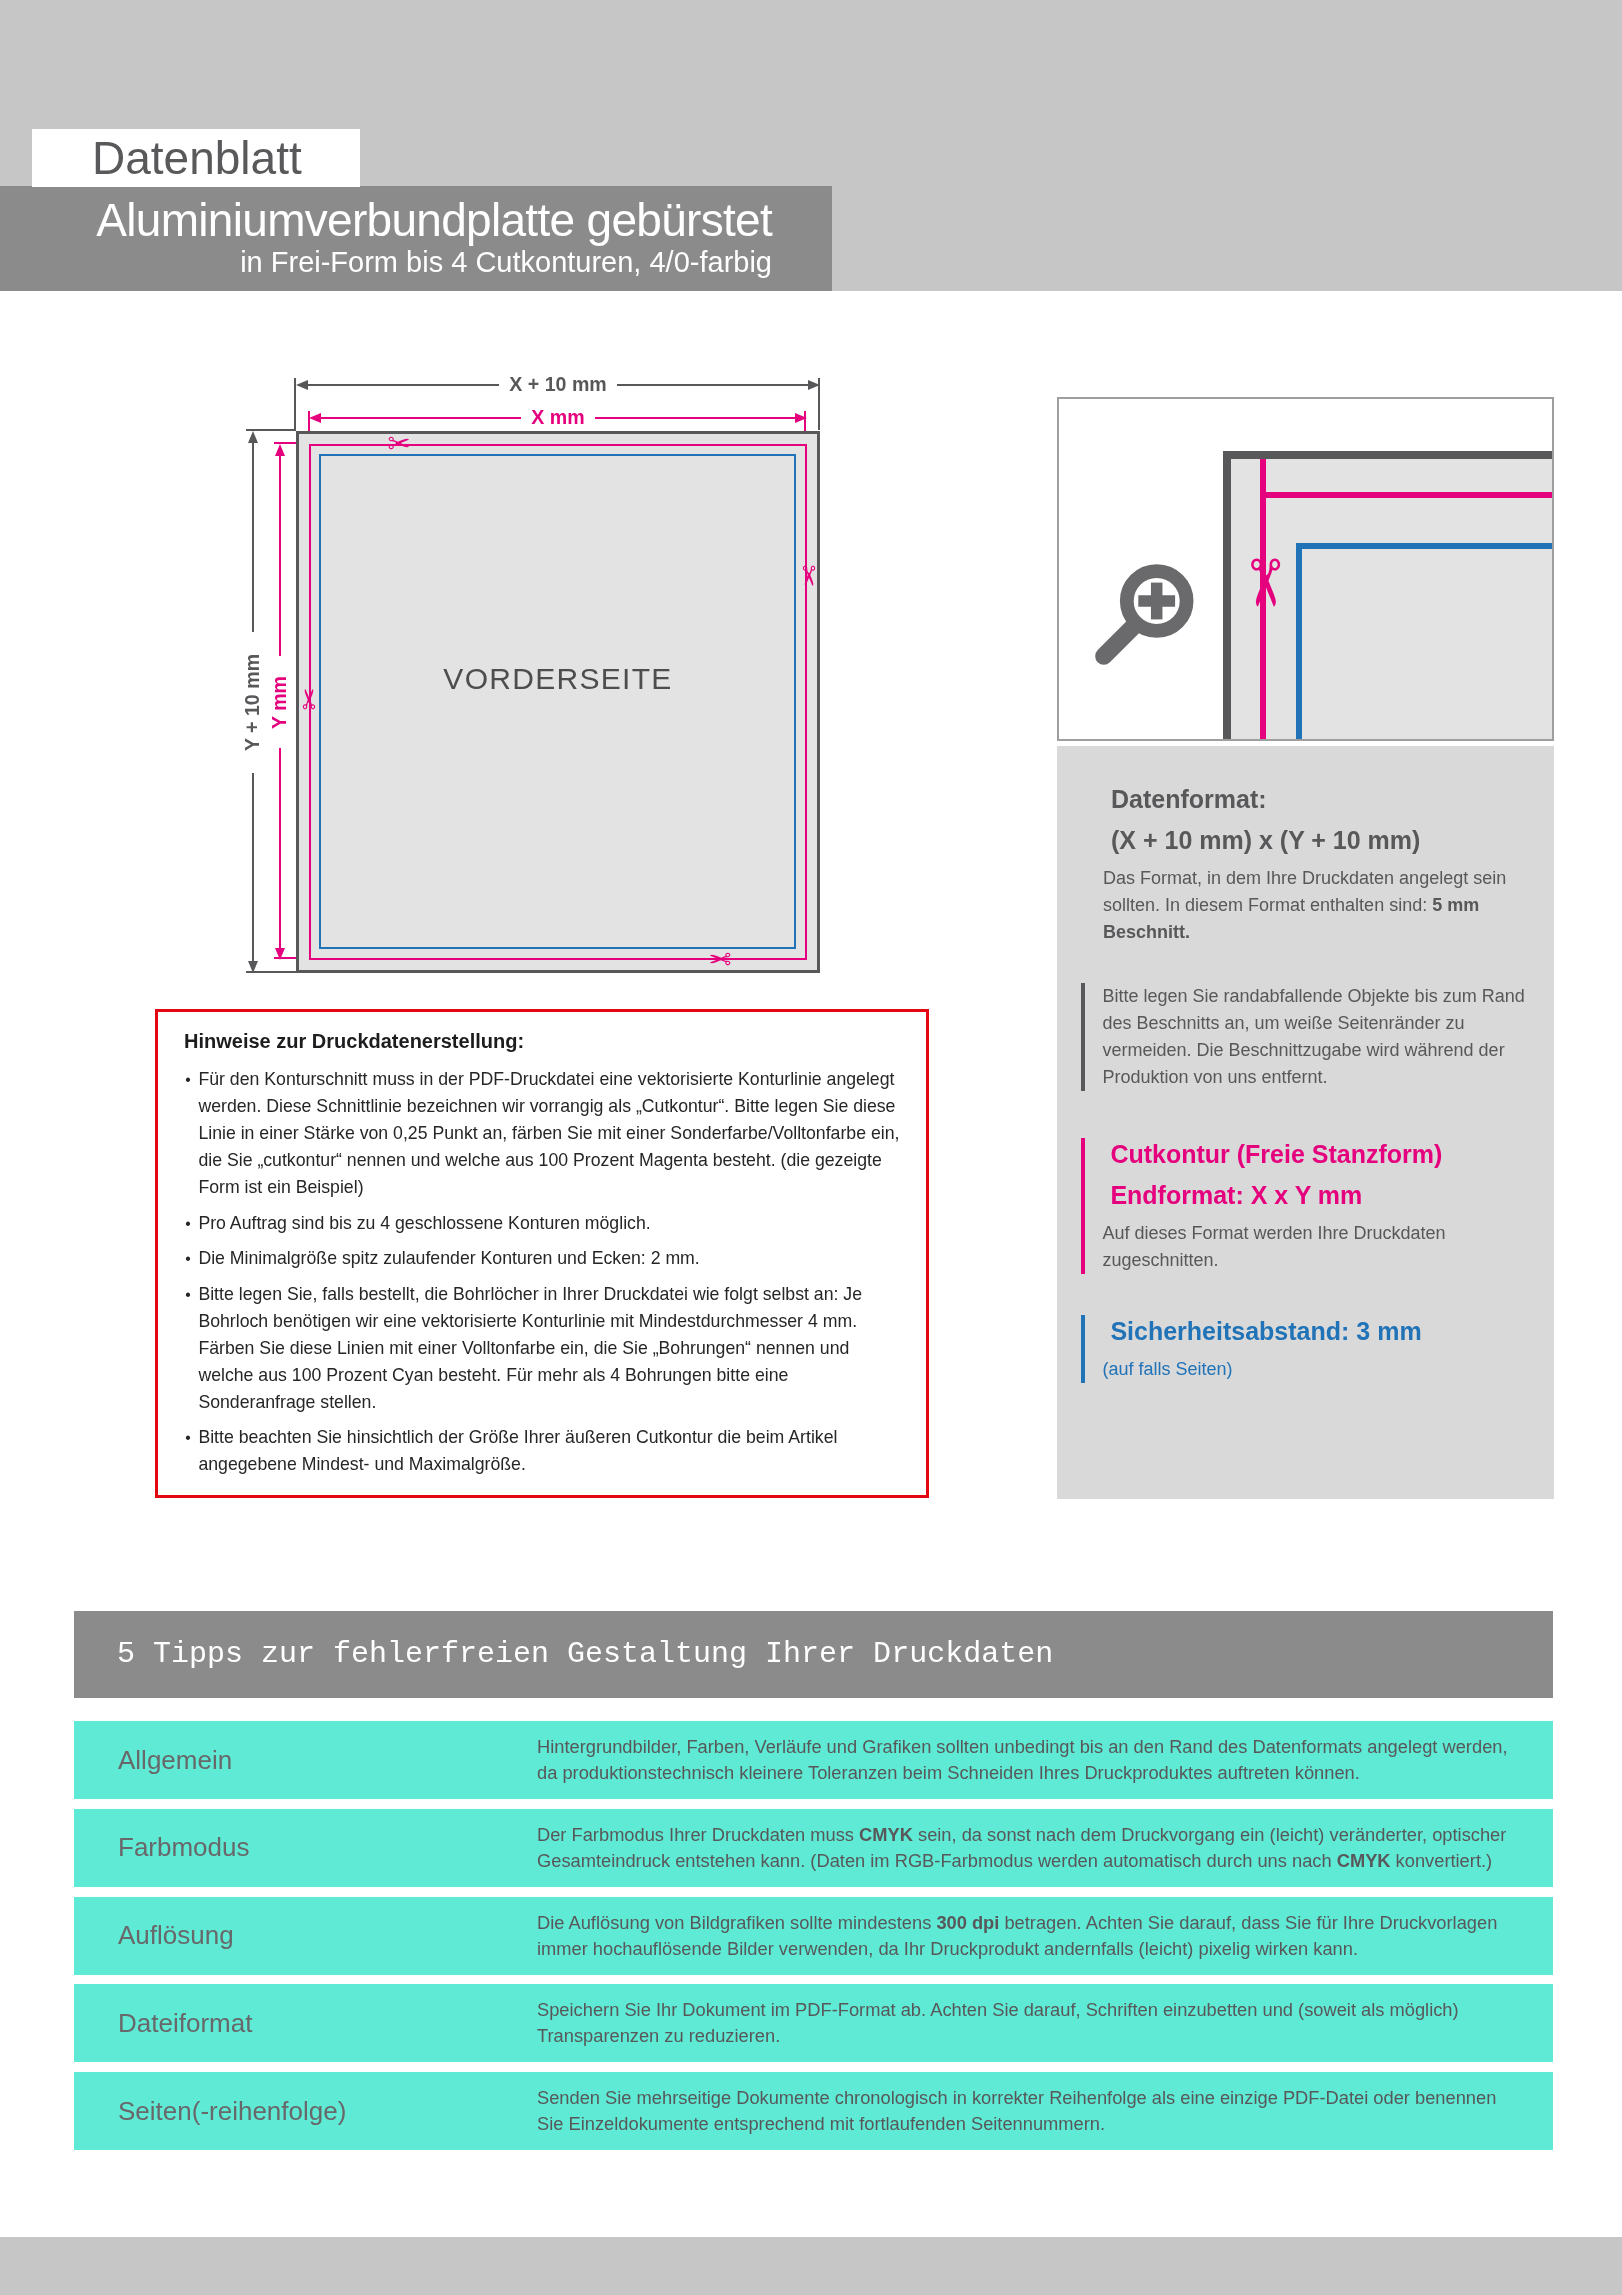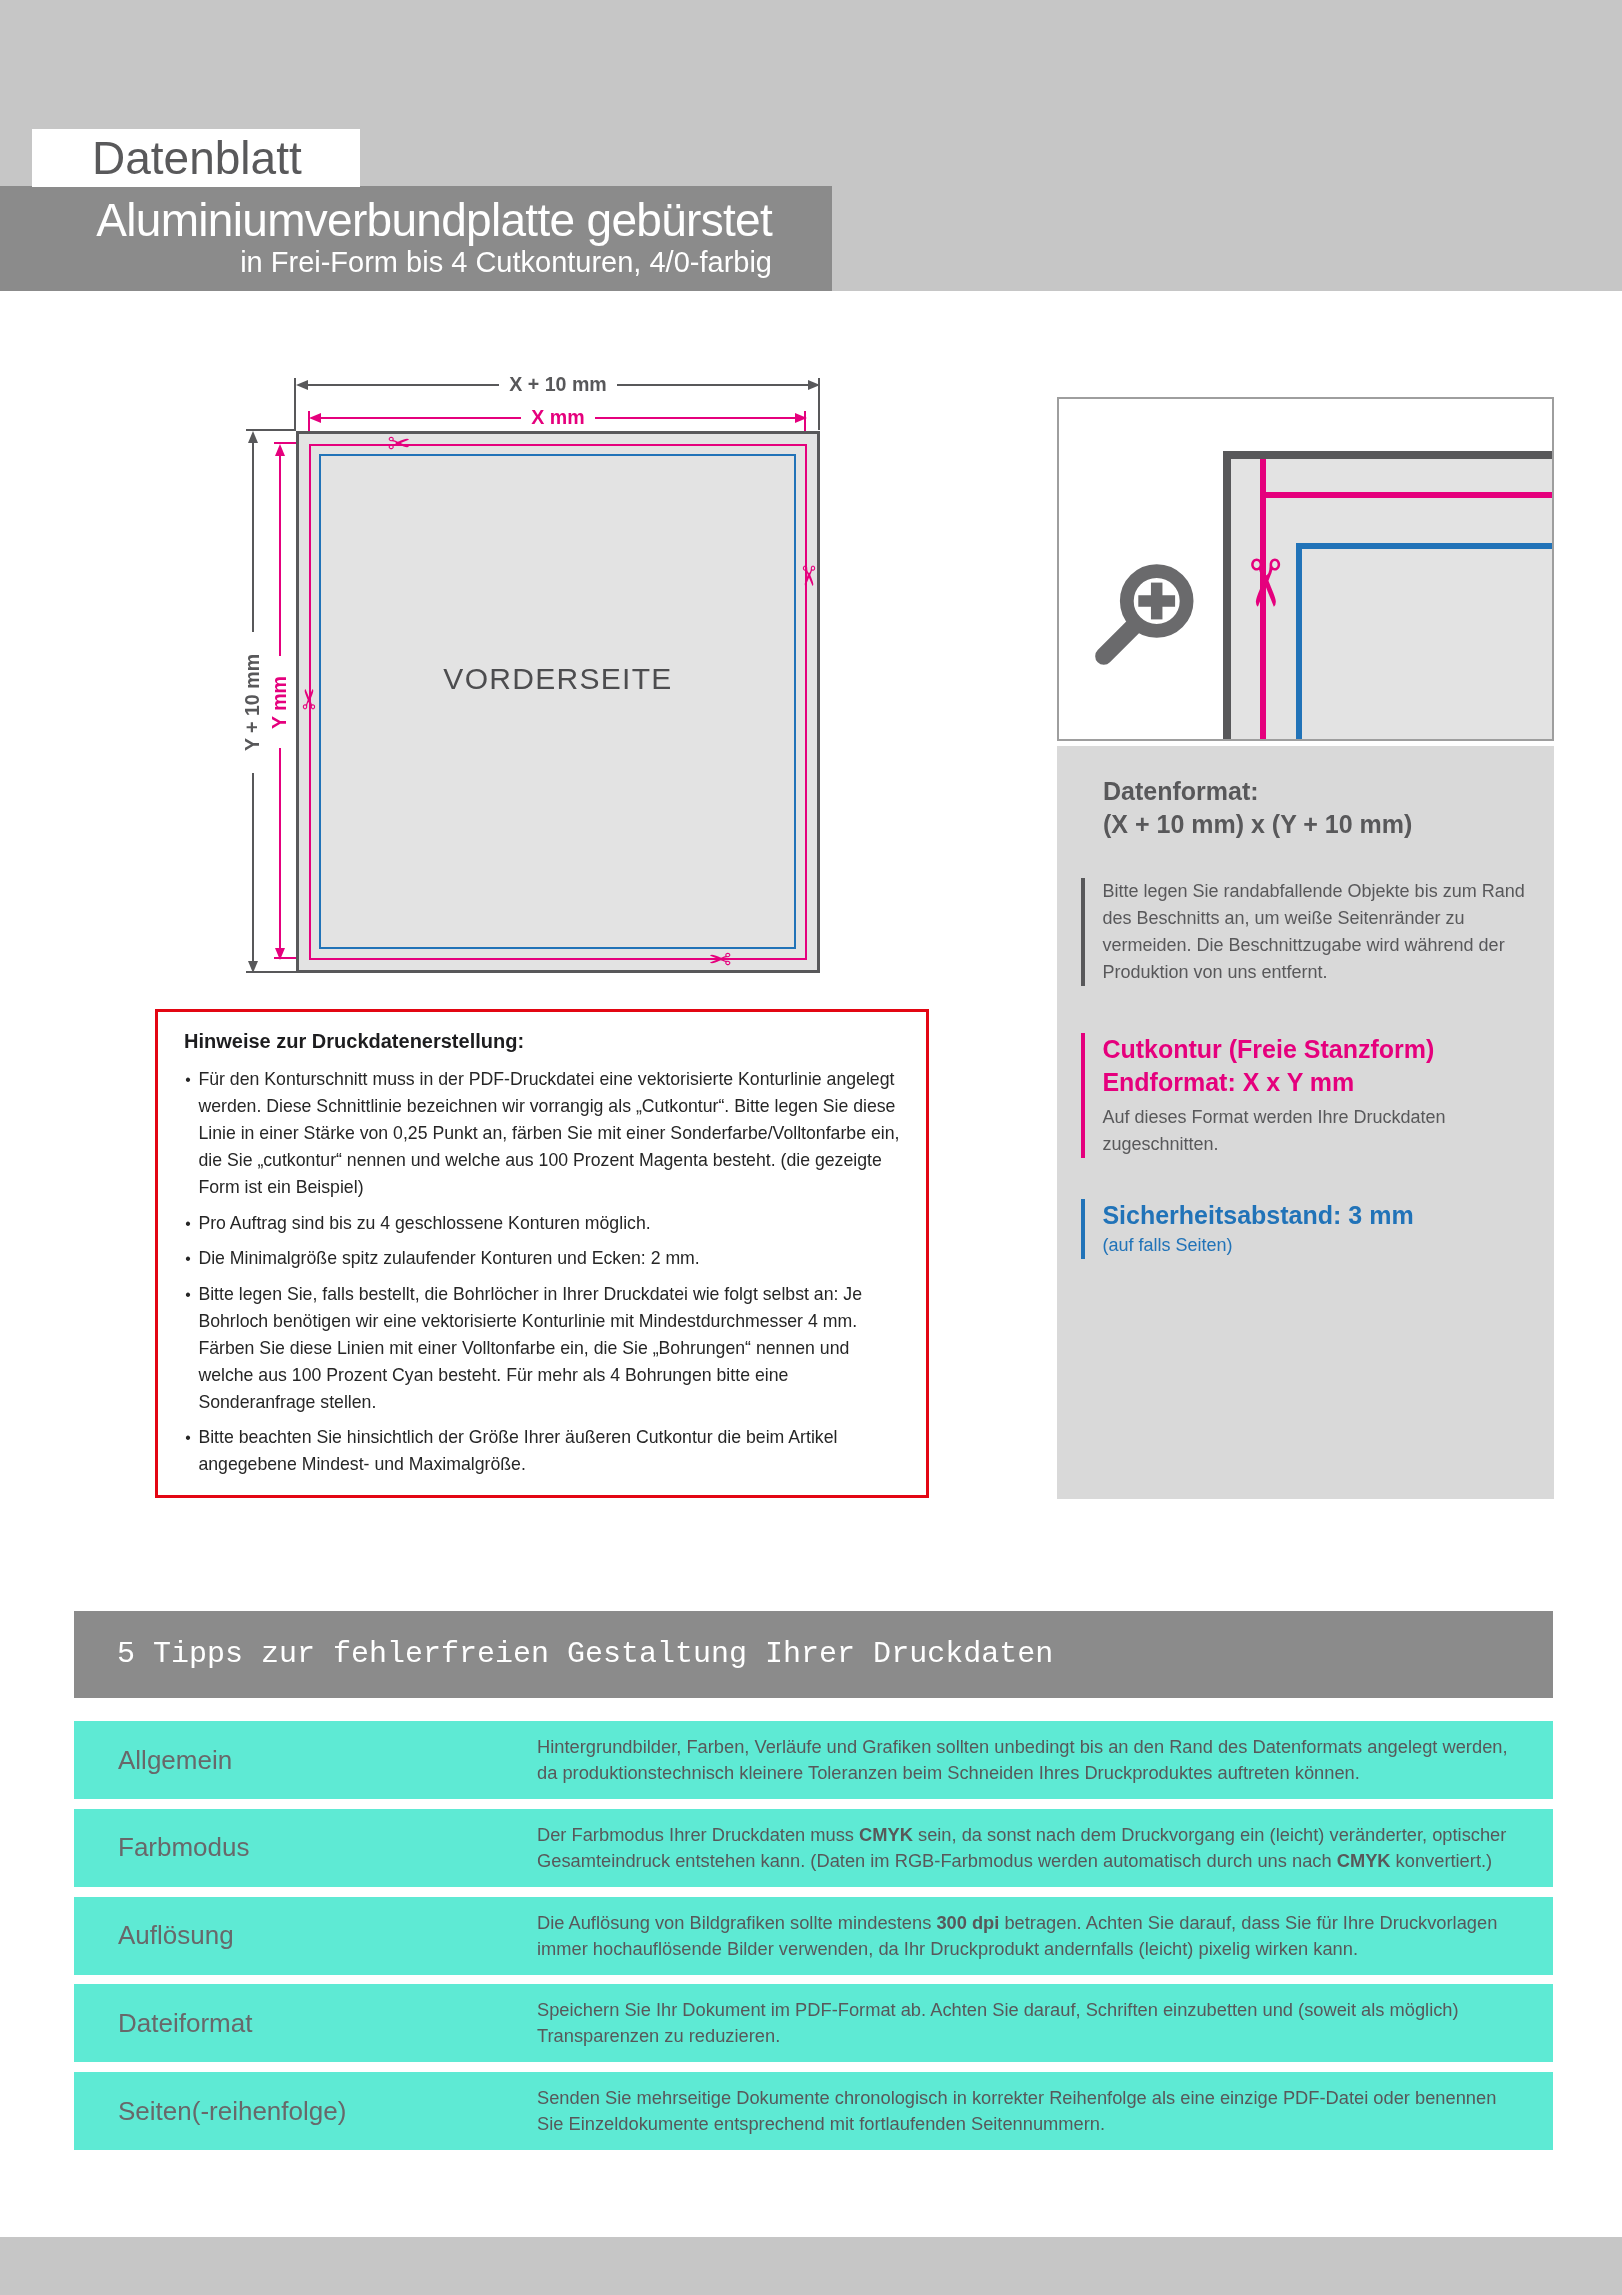--- a/index.html
+++ b/index.html
@@ -72,21 +72,21 @@
   .corner-draw .bv{position:absolute;left:65px;top:84px;bottom:0;width:5.9px;background:#2173b8;}
   .corner-draw .bh{position:absolute;left:65px;top:84px;right:0;height:5.9px;background:#2173b8;}
   .corner-draw .scis-big{position:absolute;left:33px;top:124px;font-size:65px;color:#e5007d;
                          font-family:"DejaVu Sans",sans-serif;line-height:1;
                          transform:translate(-50%,-50%) rotate(90deg);}
   .magnifier{position:absolute;left:31px;top:156px;width:115px;height:115px;}
 
   
   .info-panel{position:absolute;left:1057px;top:746px;width:497px;height:753px;background:#d9d9d9;
               box-sizing:border-box;padding:29px 25px 0 46px;}
-  .info-panel .h{font-size:25px;font-weight:700;line-height:33px;color:#58585a;margin:0;}
+  .info-panel .h{font-size:25px;font-weight:700;line-height:33px;color:#58585a;margin:8px;}
   .info-panel p{font-size:18px;line-height:27px;color:#58585a;margin:5.2px 0 0 0;}
   .info-panel .bar{border-left:4.6px solid #58585a;padding-left:17px;margin-left:-21.6px;}
   .info-panel .bar.mg{border-left-color:#e5007d;}
   .info-panel .bar.bl{border-left-color:#2173b8;}
   .info-panel .mg .h{color:#e5007d;}
   .info-panel .bl .h{color:#2173b8;}
   .info-panel .sub{color:#2173b8;margin-top:0;}
   .sec2{margin-top:37px;} .sec3{margin-top:47px;} .sec4{margin-top:41px;}
 
   
@@ -193,20 +193,21 @@
       <div class="bv"></div>
       <div class="bh"></div>
       <span class="scis-big">✂</span>
     </div>
   </div>
 
   <div class="info-panel">
     <div>
       <div class="h">Datenformat:</div>
       <div class="h">(X + 10 mm) x (Y + 10 mm)</div>
+      <p><span>Das Format, in dem Ihre Druckdaten angelegt sein sollten. In diesem Format enthalten sind: </span><b>5 mm Beschnitt.</b></p>
     </div>
     <div class="bar sec2">
       <p style="margin-top:0;">Bitte legen Sie randabfallende Objekte bis zum Rand des Beschnitts an, um weiße Seitenränder zu vermeiden. Die Beschnittzugabe wird während der Produktion von uns entfernt.</p>
     </div>
     <div class="bar mg sec3">
       <div class="h">Cutkontur (Freie Stanzform)</div>
       <div class="h">Endformat: X x Y mm</div>
       <p>Auf dieses Format werden Ihre Druckdaten zugeschnitten.</p>
     </div>
     <div class="bar bl sec4">

